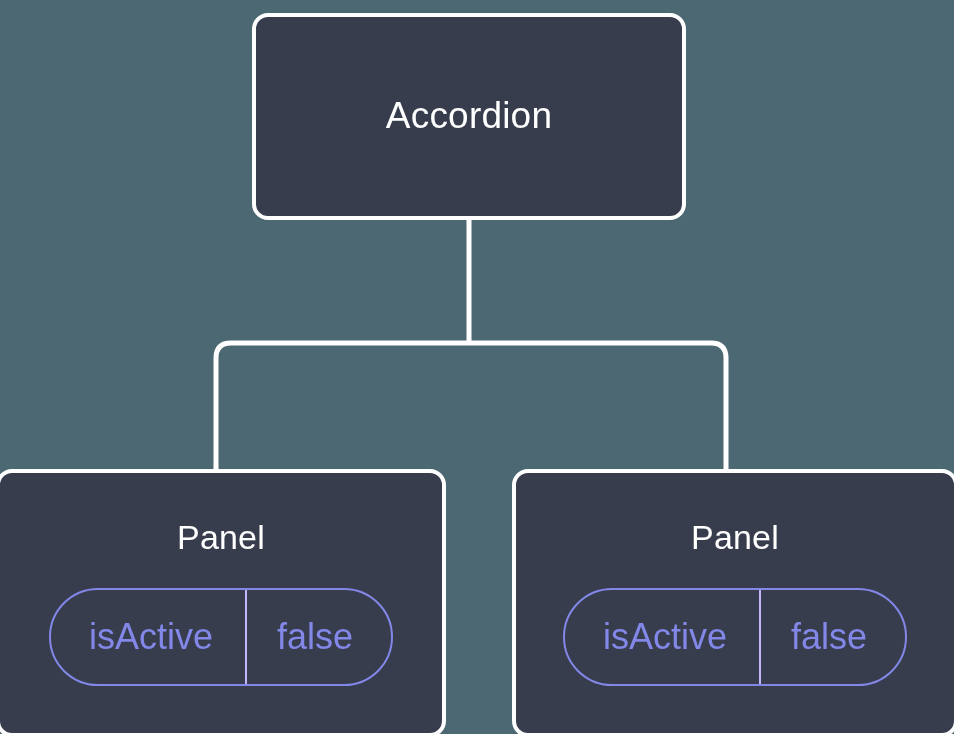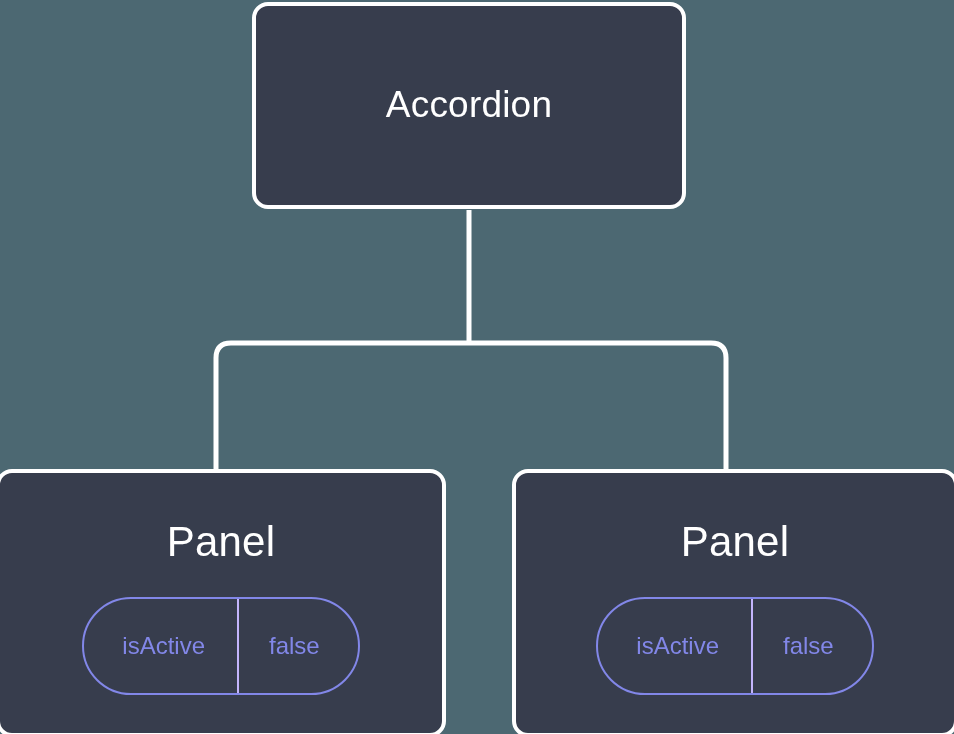--- a/index.html
+++ b/index.html
@@ -37,21 +37,21 @@
     border: 4px solid #ffffff;
     border-radius: 16px;
     display: flex;
     flex-direction: column;
     align-items: center;
     z-index: 2;
   }
 
   .node-root {
     left: 252px;
-    top: 2px;
+    top: 13px;
     width: 434px;
     height: 207px;
     justify-content: center;
   }
 
   .node-child {
     top: 469px;
     height: 268px;
     justify-content: flex-start;
     padding-top: 46px;
@@ -62,21 +62,21 @@
     width: 450px;
   }
 
   .node-child-right {
     left: 512px;
     width: 446px;
   }
 
   .node-title {
     color: #ffffff;
-    font-size: 42px;
+    font-size: 34px;
     font-weight: 400;
     line-height: 1.1;
     letter-spacing: 0.2px;
     white-space: nowrap;
   }
 
   .node-root .node-title {
     font-size: 37px;
   }
 
@@ -91,21 +91,21 @@
     align-items: stretch;
     background: transparent;
   }
 
   .pill-key,
   .pill-value {
     display: flex;
     align-items: center;
     justify-content: center;
     color: #8287e8;
-    font-size: 24px;
+    font-size: 36px;
     font-weight: 400;
     white-space: nowrap;
     box-sizing: border-box;
   }
 
   .pill-key {
     padding: 0 32px 0 38px;
   }
 
   .pill-value {

